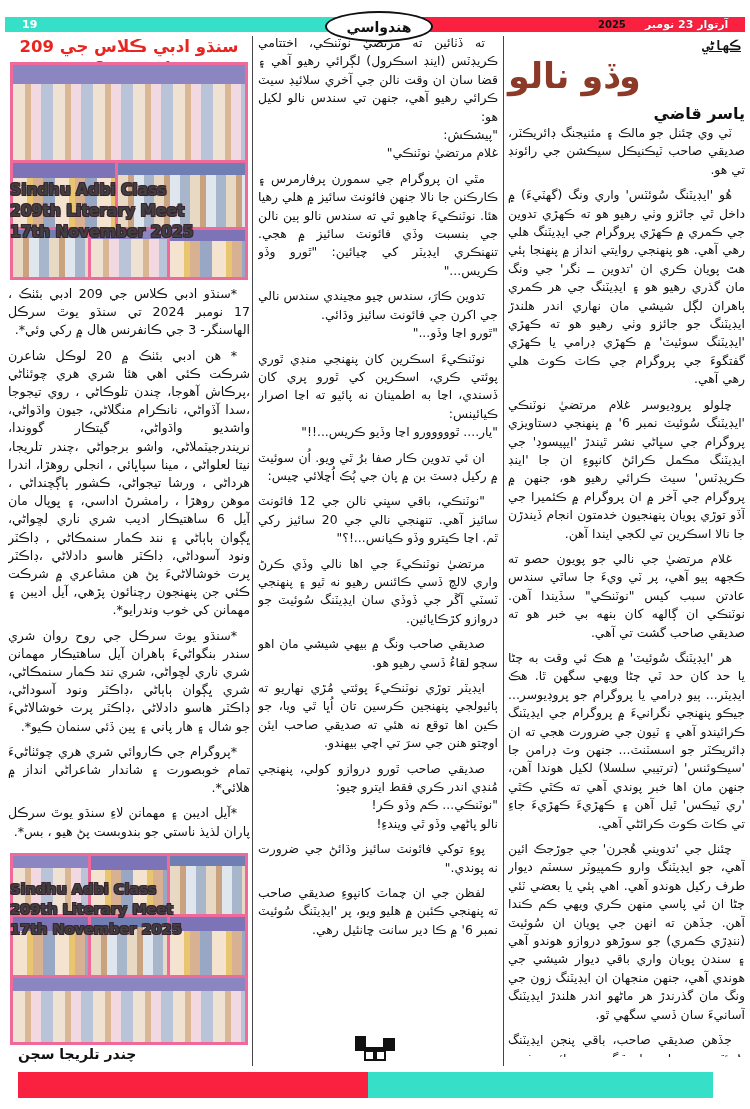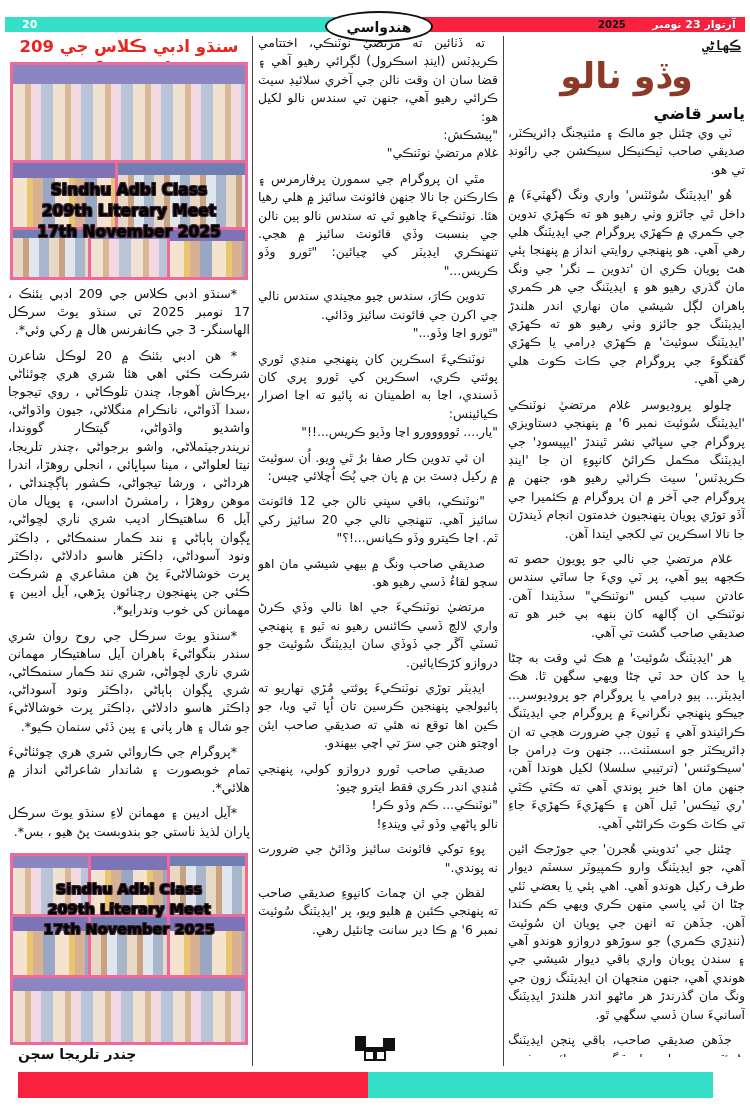--- a/index.html
+++ b/index.html
@@ -7,66 +7,66 @@
         font-family:"DejaVu Sans",sans-serif;color:#111;}
   
   .hdr-teal{position:absolute;left:5px;top:17px;width:368px;height:15px;background:#35dfc8;}
   .hdr-red{position:absolute;left:373px;top:17px;width:372px;height:15px;background:#fa2040;}
   .pageno{position:absolute;left:22px;top:17px;font-size:11px;font-weight:bold;color:#ffffff;line-height:15px;}
   .masthead{position:absolute;left:325px;top:11px;width:104px;height:27px;background:#ffffff;
             border:2px solid #111;border-radius:50%;display:flex;align-items:center;justify-content:center;
             font-size:14px;font-weight:bold;color:#111;z-index:3;text-align:right;}
   .hdr-year{position:absolute;left:598px;top:18px;font-size:10px;font-weight:bold;color:#111;line-height:14px;direction:ltr;}
   .hdr-date{position:absolute;left:645px;top:17px;width:98px;font-size:11px;font-weight:bold;color:#fff;
-            text-shadow:0 0 1px #7a0010;line-height:15px;text-align:center;}
+            text-shadow:0 0 1px #7a0010;line-height:15px;text-align:left;}
   
   .vdiv{position:absolute;top:36px;width:1px;height:1030px;background:#444;}
   
   .col{position:absolute;direction:rtl;text-align:justify;font-size:12.4px;line-height:18.4px;overflow:hidden;}
   .col p{margin:0 0 7px 0;text-indent:13px;white-space:pre-line;}
   
   .story-label{position:absolute;right:9px;top:38px;font-size:13px;font-weight:bold;
                text-decoration:underline;direction:rtl;font-family:Liberation Mono, monospace;}
-  .story-title{position:absolute;left:508px;top:56px;width:237px;text-align:center;
+  .story-title{position:absolute;left:508px;top:56px;width:237px;text-align:left;
                font-size:35px;font-weight:bold;color:#8c3a27;direction:rtl;}
   .story-author{position:absolute;left:508px;top:104px;width:237px;text-align:right;
                 font-size:16px;font-weight:bold;direction:rtl;}
   
   .left-headline{position:absolute;left:8px;top:36px;width:242px;font-size:16.5px;line-height:22px;
                  font-weight:bold;color:#e8251f;text-align:center;direction:rtl;}
   .collage{position:absolute;left:10px;width:238px;background:#f0699b;padding:3px;box-sizing:border-box;}
   .collage .rows{display:flex;flex-direction:column;gap:3px;}
   .crow{display:flex;gap:3px;}
   .ph{flex:1;}
   .ph-a{background:linear-gradient(180deg,#8b86c2 0 20%,rgba(0,0,0,0) 20%),
         repeating-linear-gradient(90deg,#efe2d2 0 12px,#d9b795 12px 18px,#f2d8e0 18px 28px,#b9c4d8 28px 40px);
         background-color:#e6d8c6;}
   .ph-b{background:linear-gradient(180deg,#6f7fb4 0 18%,rgba(0,0,0,0) 18%),
         repeating-linear-gradient(90deg,#e8d9c4 0 10px,#c9a37f 10px 16px,#dfe6ee 16px 26px,#a8b6cc 26px 36px);
         background-color:#ddcdb8;}
   .ph-c{background:linear-gradient(180deg,#7d74b8 0 24%,rgba(0,0,0,0) 24%),
         repeating-linear-gradient(90deg,#f3e3cf 0 14px,#e9c56f 14px 20px,#d8b193 20px 30px,#98a8c4 30px 42px);
         background-color:#e3d3bd;}
-  .collage-cap{position:absolute;left:0;width:100%;text-align:center;font-size:15.5px;line-height:21px;
-               font-weight:bold;color:#000000;text-shadow:1px 1px 0 #3a2430,-1px -1px 0 #3a2430,1px -1px 0 #3a2430,-1px 1px 0 #3a2430;
+  .collage-cap{position:absolute;left:0;width:100%;font-size:15.5px;line-height:21px;
+               font-weight:bold;color:#404040;text-shadow:1px 1px 0 #3a2430,-1px -1px 0 #3a2430,1px -1px 0 #3a2430,-1px 1px 0 #3a2430;
                direction:ltr;}
   .photo-caption{position:absolute;left:18px;top:1046px;font-size:14px;font-weight:bold;direction:rtl;}
   
   .endmark{position:absolute;left:340px;top:1036px;width:70px;text-align:center;}
   .ftr-red{position:absolute;left:18px;top:1072px;width:350px;height:26px;background:#fa2040;}
   .ftr-teal{position:absolute;left:368px;top:1072px;width:345px;height:26px;background:#35dfc8;}
 </style>
 </head>
 <body>
 
 <div id="page">
 
   <div class="hdr-teal"></div>
   <div class="hdr-red"></div>
-  <div class="pageno">20</div>
+  <div class="pageno">19</div>
   <div class="masthead">هندواسي</div>
   <div class="hdr-year">2025</div>
   <div class="hdr-date">آرتوار 23 نومبر</div>
 
   <div class="vdiv" style="left:252px;"></div>
   <div class="vdiv" style="left:503px;"></div>
 
   <div class="story-label">ڪهاڻي</div>
   <div class="story-title">وڏو نالو</div>
   <div class="story-author">ياسر قاضي</div>
@@ -84,22 +84,22 @@
       <p>ته ڏٺائين ته مرتضيٰ نوٽنڪي، اختتامي ڪريڊٽس (اينڊ اسڪرول) لڳرائي رهيو آهي ۽ قضا سان ان وقت نالن جي آخري سلائيڊ سيٽ ڪرائي رهيو آهي، جنهن تي سندس نالو لکيل هو:
 "پيشڪش:
 غلام مرتضيٰ نوٽنڪي"</p>
       <p>مٿي ان پروگرام جي سمورن پرفارمرس ۽ ڪارڪنن جا نالا جنهن فائونٽ سائيز ۾ هلي رهيا هئا. نوٽنڪيءَ چاهيو ٿي ته سندس نالو ٻين نالن جي بنسبت وڏي فائونٽ سائيز ۾ هجي. تنهنڪري ايڊيٽر کي چيائين: "ٿورو وڏو ڪريس..."</p>
       <p>تدوين ڪارَ، سندس چيو مڃيندي سندس نالي جي اکرن جي فائونٽ سائيز وڌائي.
 "ٿورو اڃا وڏو..."</p>
       <p>نوٽنڪيءَ اسڪرين کان پنهنجي منڊي ٿوري پوئتي ڪري، اسڪرين کي ٿورو پري کان ڏسندي، اڃا به اطمينان نه پائيو ته اڃا اصرار ڪيائينس:
 "يار.... ٿووووورو اڃا وڏيو ڪريس...!!"</p>
       <p>ان ئي تدوين ڪار صفا برُ ٿي ويو. اُن سوئيٽ ۾ رکيل ڊسٽ بن ۾ پان جي ٻُڪ اُڇلائي چيس:</p>
       <p>"نوٽنڪي، باقي سڀني نالن جي 12 فائونٽ سائيز آهي. تنهنجي نالي جي 20 سائيز رکي ٿم. اڃا ڪيترو وڏو ڪيانس...!؟"</p>
+      <p>مرتضيٰ نوٽنڪيءَ جي اها نالي وڏي ڪرڻ واري لالچ ڏسي ڪائنس رهيو نه ٿيو ۽ پنهنجي ٽسٽي آڱر جي ڏوڏي سان ايڊيٽنگ سُوئيٽ جو دروازو کڙڪايائين.</p>
       <p>صديقي صاحب ونگ ۾ بيهي شيشي مان اهو سڄو لقاءُ ڏسي رهيو هو.</p>
-      <p>مرتضيٰ نوٽنڪيءَ جي اها نالي وڏي ڪرڻ واري لالچ ڏسي ڪائنس رهيو نه ٿيو ۽ پنهنجي ٽسٽي آڱر جي ڏوڏي سان ايڊيٽنگ سُوئيٽ جو دروازو کڙڪايائين.</p>
       <p>ايڊيٽر توڙي نوٽنڪيءَ پوئتي مُڙي نهاريو ته ٻائيولجي پنهنجين ڪرسين تان اُڀا ٿي ويا، جو ڪين اها توقع نه هئي ته صديقي صاحب ايئن اوچتو هنن جي سرَ تي اچي بيهندو.</p>
       <p>صديقي صاحب ٿورو دروازو کولي، پنهنجي مُنڊي اندر ڪري فقط ايترو چيو:
 "نوٽنڪي... ڪم وڏو ڪر!
 نالو پاڻهي وڏو ٿي ويندءِ!</p>
       <p>پوءِ توکي فائونٽ سائيز وڌائڻ جي ضرورت نه پوندي."</p>
       <p>لفظن جي ان چماٽ کانپوءِ صديقي صاحب ته پنهنجي ڪئبن ۾ هليو ويو، پر 'ايڊيٽنگ سُوئيٽ نمبر 6' ۾ ڪا دير سانت ڇانئيل رهي.</p>
     </div>
 
   <div class="endmark">
     <svg width="44" height="26" viewBox="0 0 44 26">
@@ -129,21 +129,21 @@
       </div>
     </div>
     <div class="collage-cap" style="top:118px;">
       <div>Sindhu Adbi Class</div>
       <div>209th Literary Meet</div>
       <div>17th November 2025</div>
     </div>
   </div>
 
   <div class="col" style="left:8px;top:285px;width:242px;height:564px;font-size:12.6px;line-height:18.2px;">
-      <p>*سنڌو ادبي ڪلاس جي 209 ادبي بئٺڪ ، 17 نومبر 2025 تي سنڌو يوٿ سرڪل الهاسنگر- 3 جي ڪانفرنس هال ۾ رکي وئي*.</p>
+      <p>*سنڌو ادبي ڪلاس جي 209 ادبي بئٺڪ ، 17 نومبر 2024 تي سنڌو يوٿ سرڪل الهاسنگر- 3 جي ڪانفرنس هال ۾ رکي وئي*.</p>
       <p>* هن ادبي بئٺڪ ۾ 20 لوڪل شاعرن شرڪت ڪئي اهي هئا شري هري چوئٺاڻي ،پرڪاش آهوجا، چندن تلوڪاڻي ، روي تيجوجا ،سدا آڏواڻي، نانڪرام منگلاڻي، جيون واڌواڻي، واشديو واڌواڻي، گيتڪار گووندا، نريندرجيٽملاڻي، واشو برجواڻي ،چندر تلريجا، نيتا لعلواڻي ، مينا سپاڀائي ، انجلي روهڙا، اندرا هرداڻي ، ورشا تيجواڻي، ڪشور ٻاڳچنداڻي ، موهن روهڙا ، رامشرڻ اداسي، ۽ ڀوپال مان آيل 6 ساهتيڪار اديب شري ناري لڇواڻي، ڀڳوان ٻاٻاڻي ۽ نند ڪمار سنمڪاڻي , ڊاڪٽر ونود آسوداڻي، ڊاڪٽر هاسو دادلاڻي ،ڊاڪٽر پرت خوشالاڻيءَ پڻ هن مشاعري ۾ شرڪت ڪئي جن پنهنجون رچنائون پڙهي, آيل اديبن ۽ مهمانن کي خوب وندرايو*.</p>
       <p>*سنڌو يوٿ سرڪل جي روح روان شري سندر بنگواڻيءَ ٻاهران آيل ساهتيڪار مهمانن شري ناري لڇواڻي، شري نند ڪمار سنمڪاڻي، شري ڀڳوان ٻاٻاڻي ،ڊاڪٽر ونود آسوداڻي، ڊاڪٽر هاسو دادلاڻي ،ڊاڪٽر پرت خوشالاڻيءَ جو شال ۽ هار پاني ۽ پين ڏئي سنمان ڪيو*.</p>
       <p>*پروگرام جي ڪاروائي شري هري چوئٺاڻيءَ تمام خوبصورت ۽ شاندار شاعراڻي انداز ۾ هلائي*.</p>
       <p>*آيل اديبن ۽ مهمانن لاءِ سنڌو يوٿ سرڪل پاران لذيذ ناستي جو بندوبست پڻ هيو ، بس*.</p>
     </div>
 
   <div class="collage" style="top:853px;height:192px;">
     <div class="rows" style="height:100%;">
       <div class="crow" style="flex:0 0 58px;">
         <div class="ph ph-b"></div>

